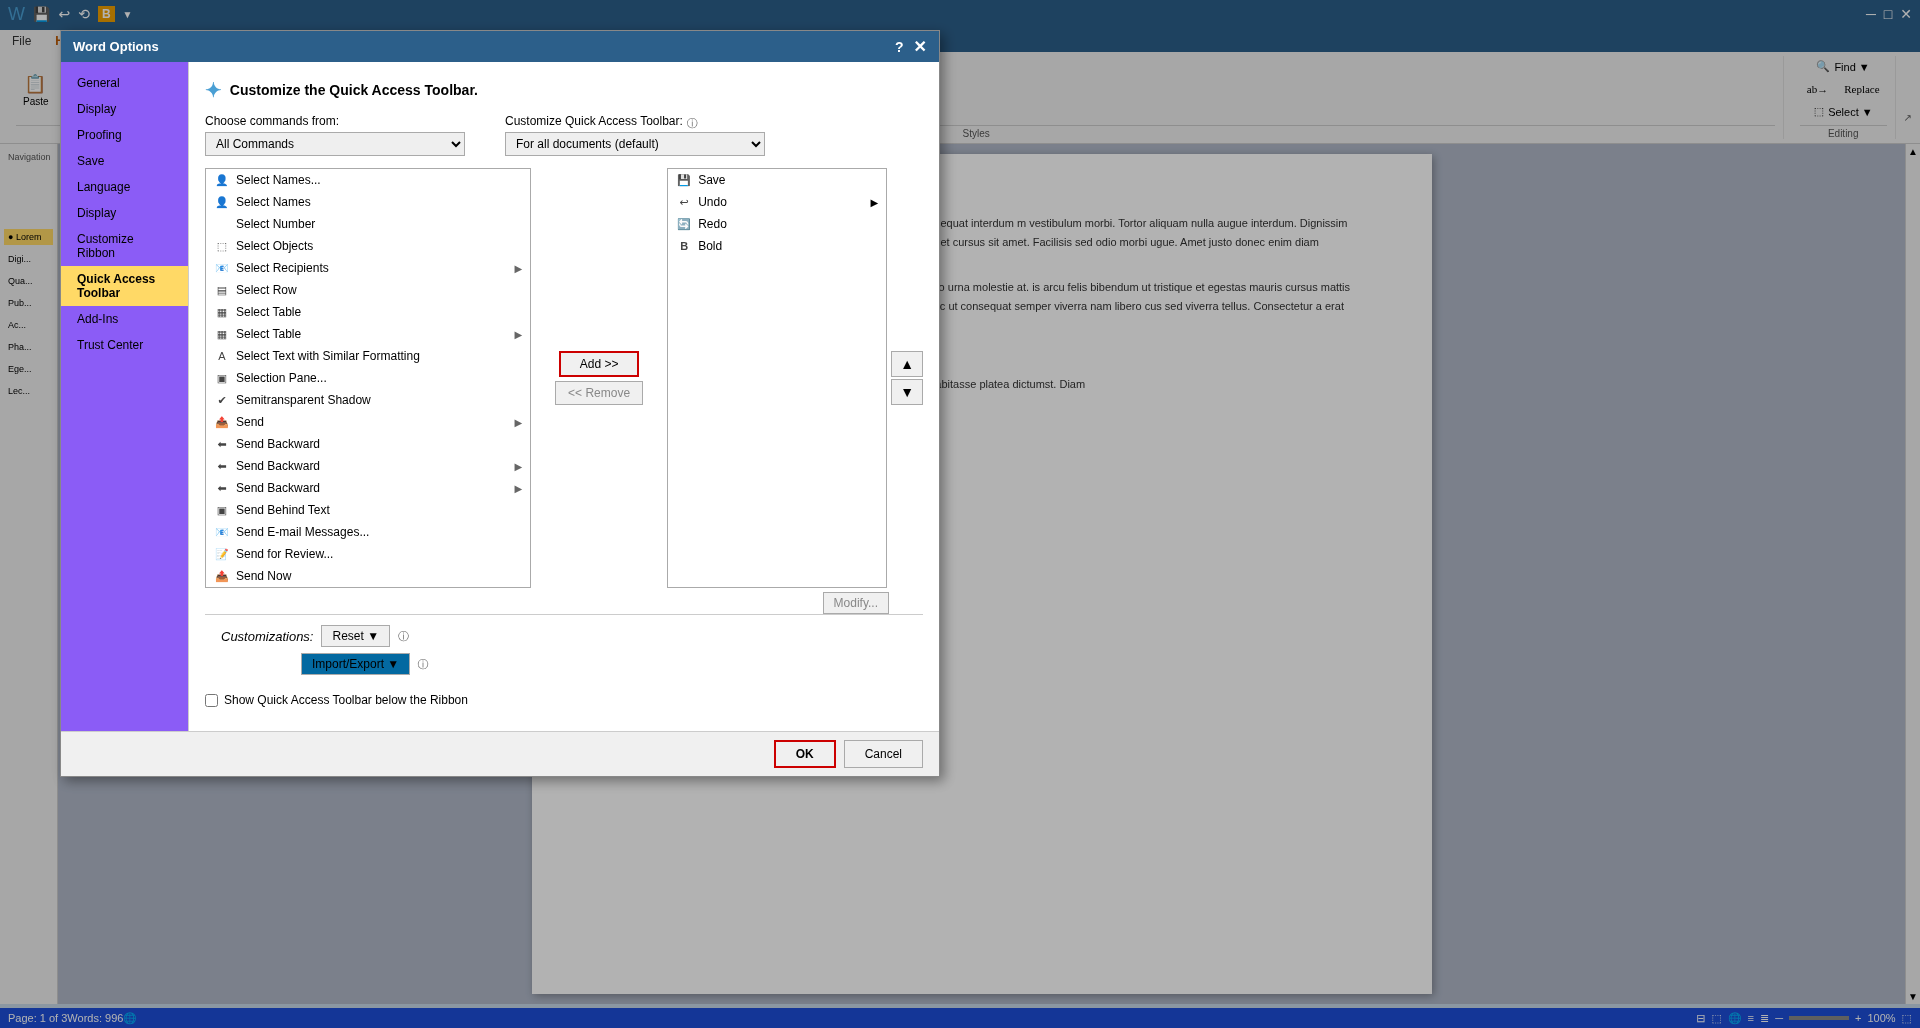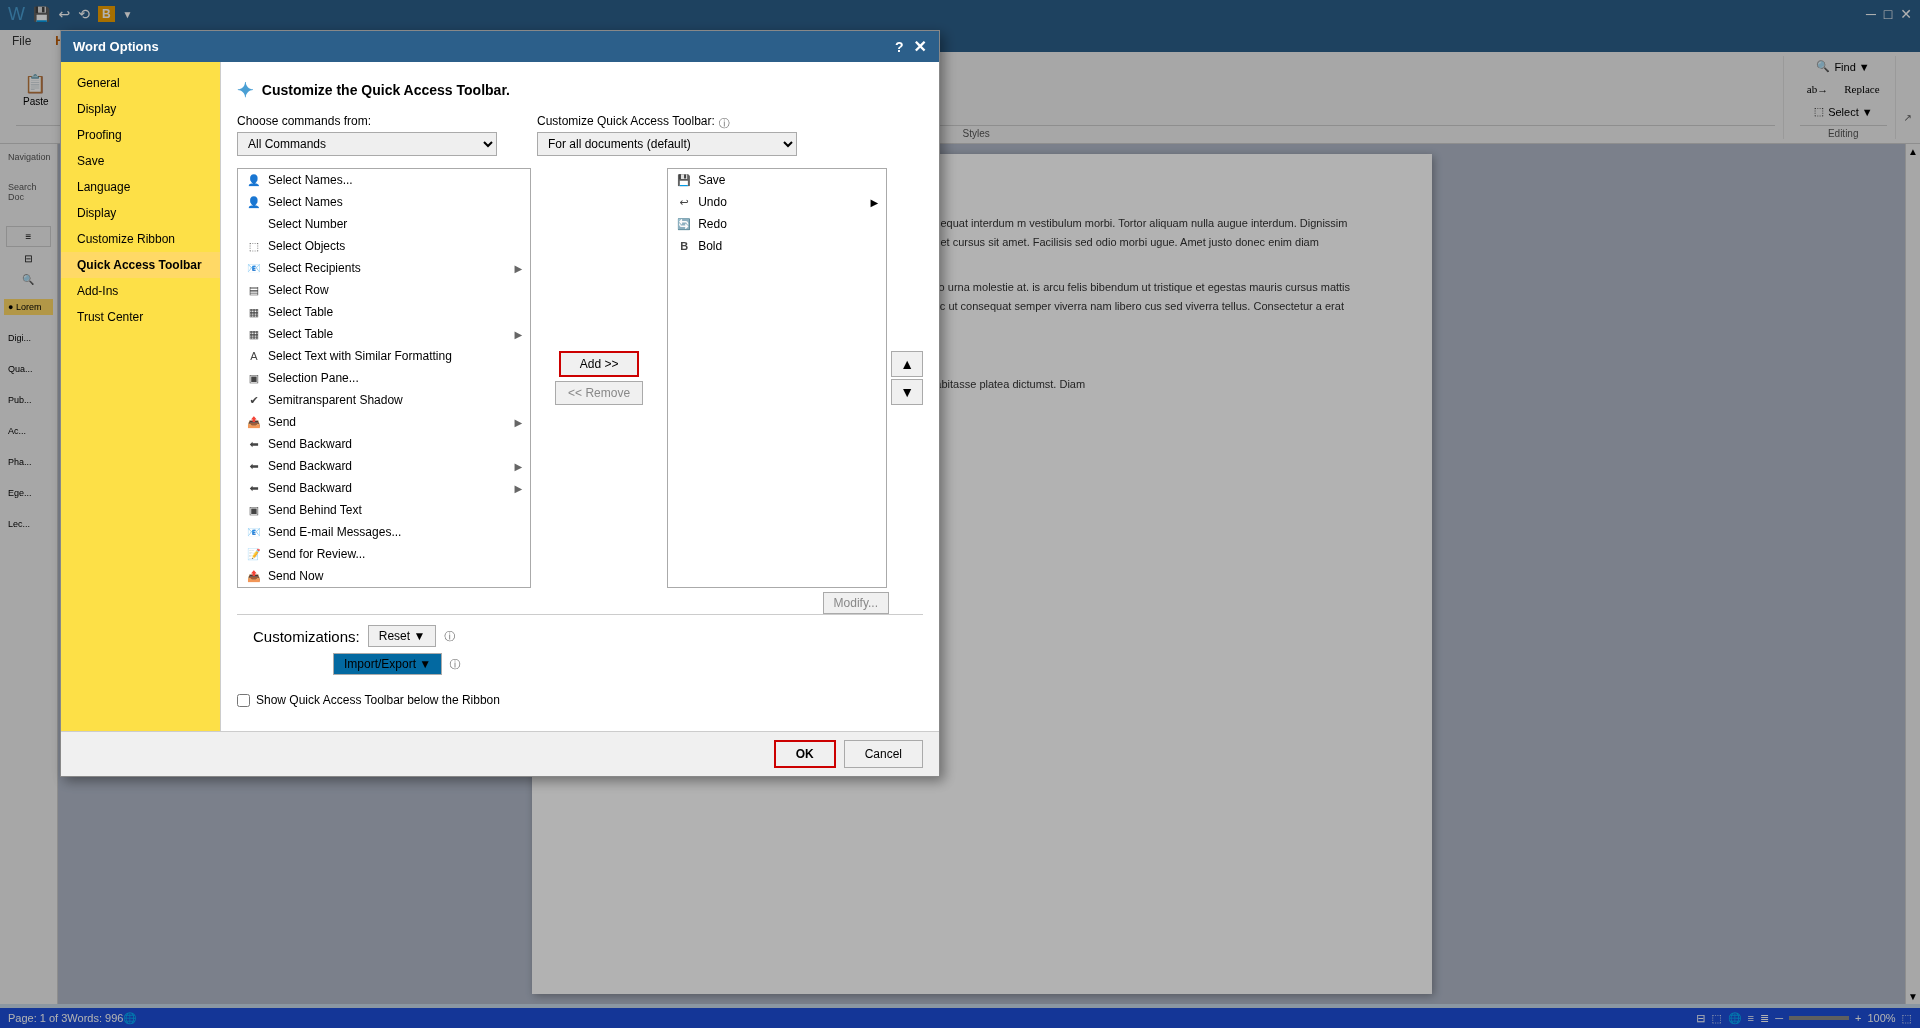--- a/index.html
+++ b/index.html
@@ -39,21 +39,21 @@
       padding: 6px 12px;
       display: flex;
       justify-content: space-between;
       align-items: center;
       font-size: 13px;
       font-weight: bold;
     }
     .dialog-body { display: flex; flex: 1; }
 
     
-    .dialog-nav { width: 160px; background: #fde047; border-right: 1px solid #ccc; padding: 8px 0; }
+    .dialog-nav { width: 128px; background: #8b5cf6; border-right: 1px solid #ccc; padding: 8px 0; }
     .dialog-nav-item { padding: 6px 16px; font-size: 12px; cursor: pointer; }
     .dialog-nav-item.active { background: #ffd966; font-weight: bold; }
 
     
     .dialog-content { flex: 1; padding: 16px; background: white; }
     .dialog-content-title { font-size: 14px; font-weight: bold; margin-bottom: 12px; display: flex; align-items: center; gap: 8px; }
     .dialog-section-label { font-size: 12px; margin-bottom: 4px; }
     .dialog-select { padding: 3px 6px; font-size: 12px; border: 1px solid #aaa; width: 260px; cursor: pointer; }
 
     
@@ -74,21 +74,21 @@
     .updown-btn { padding: 4px 8px; font-size: 14px; border: 1px solid #aaa; background: #f0f0f0; cursor: pointer; }
 
     
     .toolbar-item { padding: 3px 8px; font-size: 12px; display: flex; align-items: center; gap: 6px; }
     .toolbar-icon { width: 16px; height: 16px; display: inline-flex; align-items: center; justify-content: center; font-size: 11px; color: #444; }
 
     
     .dialog-footer { padding: 10px 16px; border-top: 1px solid #ccc; display: flex; flex-direction: column; gap: 6px; }
     .dialog-checkbox-label { display: flex; align-items: center; gap: 6px; font-size: 12px; cursor: pointer; }
     .customizations-row { display: flex; align-items: center; gap: 8px; }
-    .customizations-label { font-size: 15px; }
+    .customizations-label { font-size: 13px; font-style: italic; }
     .reset-btn { padding: 3px 10px; font-size: 12px; border: 1px solid #aaa; background: #f0f0f0; cursor: pointer; }
     .import-export-btn { padding: 3px 10px; font-size: 12px; border: 1px solid #aaa; background: #0369a1; cursor: pointer; }
     .modify-btn { padding: 3px 10px; font-size: 12px; border: 1px solid #aaa; background: #f0f0f0; cursor: pointer; color: #888; }
     .ok-btn { padding: 5px 20px; font-size: 12px; background: #f0f0f0; border: 2px solid #c00; cursor: pointer; font-weight: bold; }
     .cancel-btn { padding: 5px 20px; font-size: 12px; background: #f0f0f0; border: 1px solid #aaa; cursor: pointer; }
 
     
     .list-box::-webkit-scrollbar { width: 8px; }
     .list-box::-webkit-scrollbar-track { background: #f0f0f0; }
     .list-box::-webkit-scrollbar-thumb { background: #bbb; }
@@ -223,30 +223,30 @@
       <div class="rcmd-group-name">Editing</div>
     </div>
 
     <div style="align-self:flex-end;margin-bottom:16px;cursor:pointer;font-size:10px;color:#555;">↗</div>
   </div>
 </div>
 
 <div style="display:flex;height:calc(1028px - 28px - 120px - 20px);">
 
   <div style="width:58px;background:#f0f0f0;border-right:1px solid #ccc;display:flex;flex-direction:column;">
-    <div style="padding:6px;display:flex;flex-direction:column;gap:16px;">
+    <div style="padding:6px;display:flex;gap:4px;">
       <div style="font-size:9px;color:#555;padding:2px;">Navigation</div>
       <div style="font-size:9px;color:#555;padding:2px;">Search Doc</div>
       <div style="display:flex;flex-direction:column;gap:2px;margin-top:6px;">
         <div style="padding:4px;cursor:pointer;background:#eee;border:1px solid #ccc;font-size:10px;text-align:center;">≡</div>
         <div style="padding:4px;cursor:pointer;font-size:10px;text-align:center;">⊟</div>
         <div style="padding:4px;cursor:pointer;font-size:10px;text-align:center;">🔍</div>
       </div>
     </div>
-    <div style="display:flex;flex-direction:column;gap:15px;padding:4px;">
+    <div style="display:flex;flex-direction:column;gap:6px;padding:4px;">
       <div style="background:#ffd966;padding:3px 4px;font-size:9px;cursor:pointer;">● Lorem</div>
       <div style="padding:3px 4px;font-size:9px;cursor:pointer;">Digi...</div>
       <div style="padding:3px 4px;font-size:9px;cursor:pointer;">Qua...</div>
       <div style="padding:3px 4px;font-size:9px;cursor:pointer;">Pub...</div>
       <div style="padding:3px 4px;font-size:9px;cursor:pointer;">Ac...</div>
       <div style="padding:3px 4px;font-size:9px;cursor:pointer;">Pha...</div>
       <div style="padding:3px 4px;font-size:9px;cursor:pointer;">Ege...</div>
       <div style="padding:3px 4px;font-size:9px;cursor:pointer;">Lec...</div>
     </div>
   </div>

